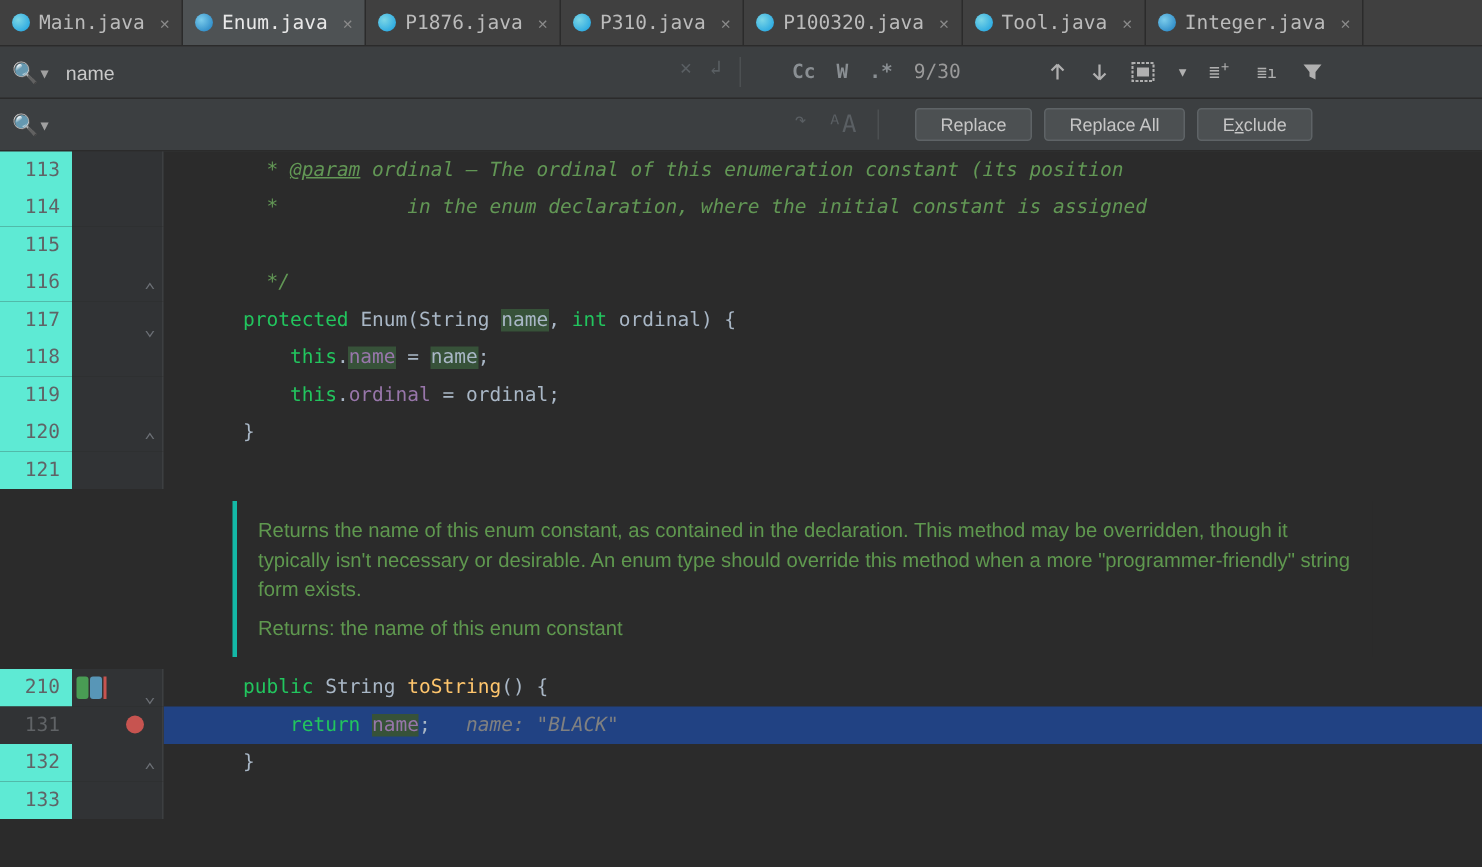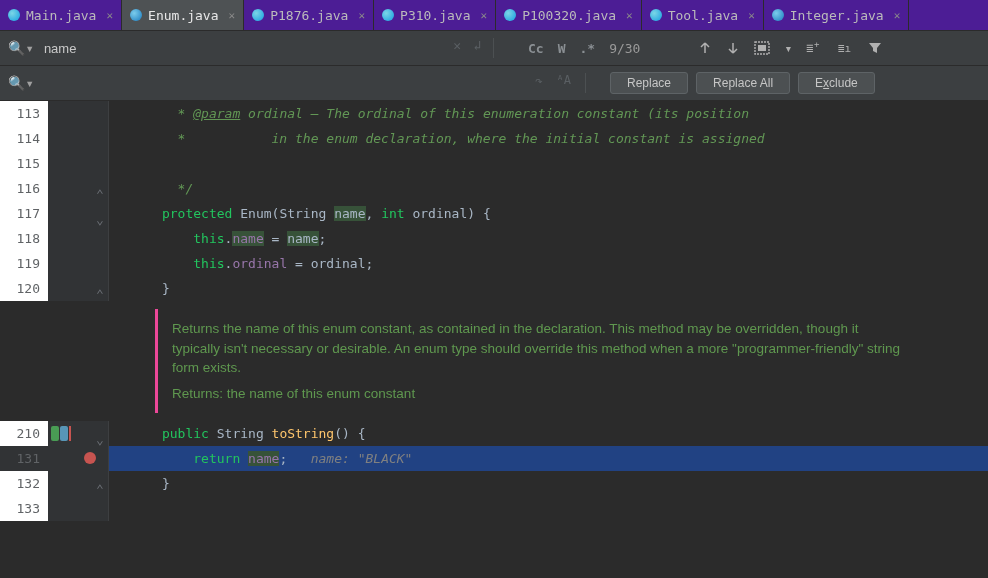--- a/index.html
+++ b/index.html
@@ -1,16 +1,16 @@
 <!DOCTYPE html>
 <html><head>
 <meta charset="utf-8">
 <style>
 html,body{margin:0;padding:0;width:988px;height:578px;background:#2b2b2b;font-family:Menlo,Consolas,monospace;font-size:13px;color:#a9b7c6;overflow:hidden}
-.tabbar{display:flex;height:30px;background:#4c1d95;border-bottom:1px solid #2b2b2b}
+.tabbar{display:flex;height:30px;background:#404040;border-bottom:1px solid #2b2b2b}
 .tab{display:flex;align-items:center;padding:0 8px;border-right:1px solid #2b2b2b;color:#bbb;gap:6px;cursor:pointer}
 .tab.active{background:#4e5254;color:#e8e8e8}
 .tab .fi{width:12px;height:12px;border-radius:50%;background:radial-gradient(circle at 35% 35%,#7bd6e6,#159de0);display:inline-block}
 .tab .fi.int{background:radial-gradient(circle at 35% 35%,#7bcceb,#1a7bbf);position:relative}
 .tab .xi{color:#8a8a8a;font-size:11px;margin-left:4px}
 .findbar{display:flex;height:34px;background:#3c3f41;border-bottom:1px solid #2b2b2b;align-items:center}
 .findbar .left{display:flex;align-items:center;flex:0 0 500px;padding-left:8px;gap:8px}
 .magn{color:#a0a0a0;font-size:14px}
 .findbar input{flex:1;background:transparent;border:none;color:#c9c9c9;font-size:13px;outline:none}
 .findbar .insymb{display:flex;gap:12px;padding-right:14px;color:#5a5f63}
@@ -21,33 +21,33 @@
 .iconbtn svg{display:block}
 .repbar{display:flex;height:34px;background:#3c3f41;border-bottom:1px solid #2b2b2b;align-items:center}
 .repbar .left{display:flex;align-items:center;width:594px;padding-left:8px;gap:8px}
 .repbar .left2{flex:1}
 .repbar .ri{display:flex;gap:14px;padding-right:16px;color:#5a5f63}
 .repbar .btns{display:flex;gap:8px;padding-left:8px}
 .btn{background:#4c5052;border:1px solid #5e6366;color:#c6c6c6;height:22px;padding:0 16px;border-radius:3px;font-size:12px;cursor:pointer;display:flex;align-items:center}
 .btn u{text-decoration:underline}
 .editor{position:relative;height:480px}
 .row{display:flex;min-height:25px;line-height:25px}
-.gut{width:40px;text-align:right;padding-right:8px;color:#606366;background:#ffffff;font-variant-numeric:tabular-nums;user-select:none}
+.gut{width:40px;text-align:right;padding-right:8px;color:#606366;background:#5eead4;font-variant-numeric:tabular-nums;user-select:none}
 .gut2{width:60px;background:#313335;position:relative;border-right:1px solid #3d3f41}
 .fold{position:absolute;right:2px;top:6px;width:10px;height:12px;color:#6b6f75}
 .code{flex:1;padding-left:6px;white-space:pre}
 .k{color:#22c55e}
 .h{background:#375239}
 .cm{color:#629755;font-style:italic}
 .cm2{color:#808080;font-style:italic}
 .tag{color:#629755;font-style:italic;text-decoration:underline}
 .pur{color:#9876aa}
 .y{color:#ffc66d}
 .bl{background:#214283!important;width:880px}
-.docbox{background:#2b2b2b;border-left:3px solid #ec4899;margin:8px 0 8px 155px;padding:10px 14px;color:#5f984f;font-family:"Segoe UI",Arial,sans-serif;font-size:13.5px;line-height:1.45;width:760px;box-sizing:border-box}
+.docbox{background:#2b2b2b;border-left:3px solid #14b8a6;margin:8px 0 8px 155px;padding:10px 14px;color:#5f984f;font-family:"Segoe UI",Arial,sans-serif;font-size:13.5px;line-height:1.45;width:760px;box-sizing:border-box}
 .wm{position:absolute;right:14px;bottom:6px;color:#a9acb0;font-family:Arial;font-size:15px;opacity:.7}
 .vsep{width:1px;height:20px;background:#4c5052}
 .sp{color:#5a5f63}
 .bp{width:12px;height:12px;background:#c75450;border-radius:50%;position:absolute;left:36px;top:6px}
 .mrks{position:absolute;left:3px;top:5px;display:flex;gap:1px}
 .mrk1{width:8px;height:15px;background:#499c54;border-radius:2px}
 .mrk2{width:8px;height:15px;background:#5896b7;border-radius:2px}
 .mrk3{width:6px;height:15px;border-left:2px solid #c75450}
 </style>
 </head>
@@ -142,21 +142,21 @@
       </span>
   </div>
 </div>
 
 <div class="repbar">
   <div class="left">
     <span class="magn">🔍▾</span>
     <div class="left2"></div>
     <div class="ri">
       <span class="sp">↷</span>
-      <span class="sp" style="font-size:12px">ᴬA</span>
+      <span class="sp" style="font-size:16px">ᴬA</span>
       <span class="vsep"></span>
     </div>
   </div>
   <div class="btns">
     <button class="btn">
         <span>R</span>
         <span>eplace</span>
       </button>
     <button class="btn">Replace All</button>
     <button class="btn">
@@ -206,20 +206,25 @@
       <div class="gut2"></div>
       <div class="code"><span>          </span><span class="k">this</span><span>.</span><span class="pur">ordinal</span><span> = ordinal;</span></div>
     </div>
   <div class="row">
       <div class="gut">120</div>
       <div class="gut2">
         <span class="fold">⌃</span>
       </div>
       <div class="code">      }</div>
     </div>
+  <div class="row">
+      <div class="gut">121</div>
+      <div class="gut2"></div>
+      <div class="code"></div>
+    </div>
 
   <div class="docbox">
     <div>Returns the name of this enum constant, as contained in the declaration. This method may be overridden, though it typically isn't necessary or desirable. An enum type should override this method when a more "programmer-friendly" string form exists.</div>
     <div style="margin-top:6px">Returns: the name of this enum constant</div>
   </div>
 
   <div class="row">
       <div class="gut">210</div>
       <div class="gut2">
         <div class="mrks">

